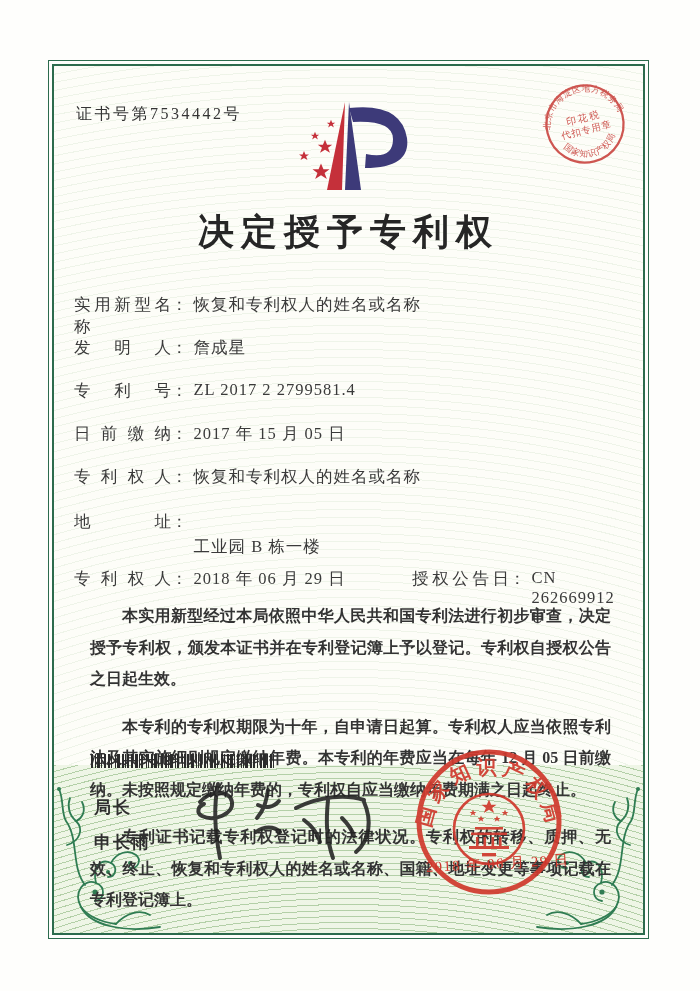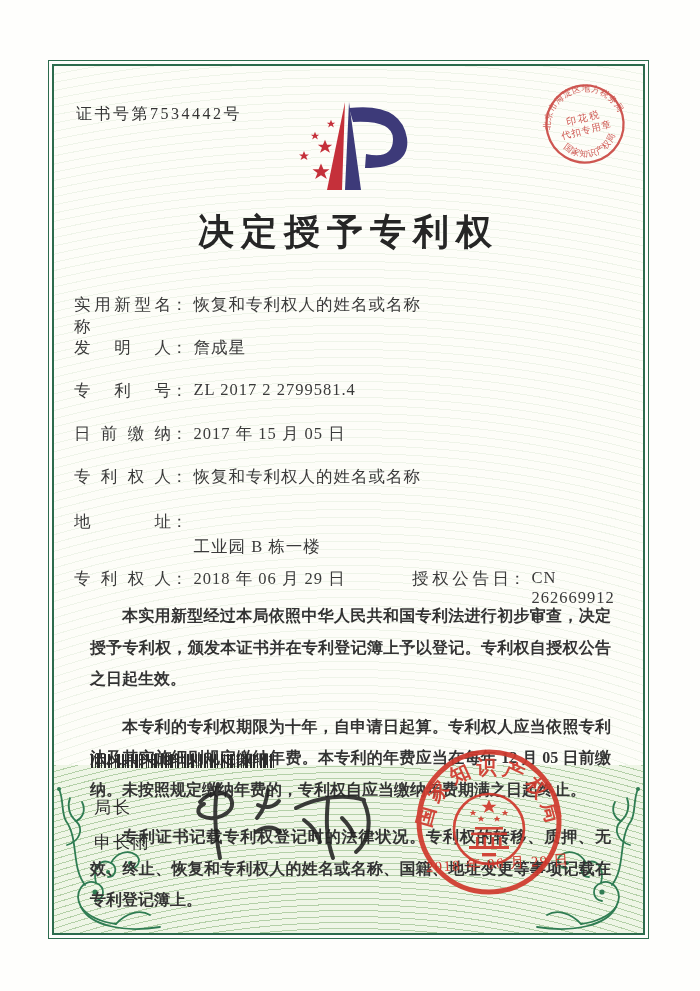--- a/index.html
+++ b/index.html
@@ -21,21 +21,21 @@
   .flabel{display:inline-block;width:97px;text-align:justify;text-align-last:justify;flex:0 0 97px;}
   .fcolon{display:inline-block;margin-right:6px;}
   .fvalue{letter-spacing:1px;}
   .grant-row{position:relative;height:30px;}
   .grant-right{position:absolute;left:338px;top:0;display:flex;}
   .paragraphs{position:absolute;left:20px;right:16px;top:518px;z-index:3;color:#333;font-size:16px;line-height:31.5px;text-align:justify;}
   .paragraphs p{margin:16px;text-indent:2em;font-weight:bold;}
   .barcode{position:absolute;left:37px;top:688px;height:14px;display:flex;align-items:stretch;z-index:3;}
   .barcode span{background:#2b2b2b;display:block;height:100%;}
   .signoff{position:absolute;left:40px;top:730px;z-index:3;font-size:17px;color:#2e2e2e;letter-spacing:2px;}
-  .signoff div{margin-bottom:12px;}
+  .signoff div{margin-bottom:12px;font-weight:bold;}
   .signature{position:absolute;left:126px;top:712px;z-index:4;}
   .seal{position:absolute;left:360px;top:681px;z-index:4;opacity:.93;}
   .seal-date{position:absolute;left:372px;top:788px;width:150px;z-index:5;color:#cf3429;font-size:14.5px;letter-spacing:1.5px;transform:rotate(-3deg);white-space:nowrap;}
   .page-footer{position:absolute;left:0;right:0;top:845px;text-align:center;font-size:13.5px;letter-spacing:1px;color:#333;z-index:3;}
   .flourish{position:absolute;bottom:-2px;z-index:2;}
   .flourish.left{left:-2px;}
   .flourish.right{right:-2px;transform:scaleX(-1);}
   svg text{font-family:"Liberation Serif","DejaVu Serif",serif;}
 </style>
 </head>

